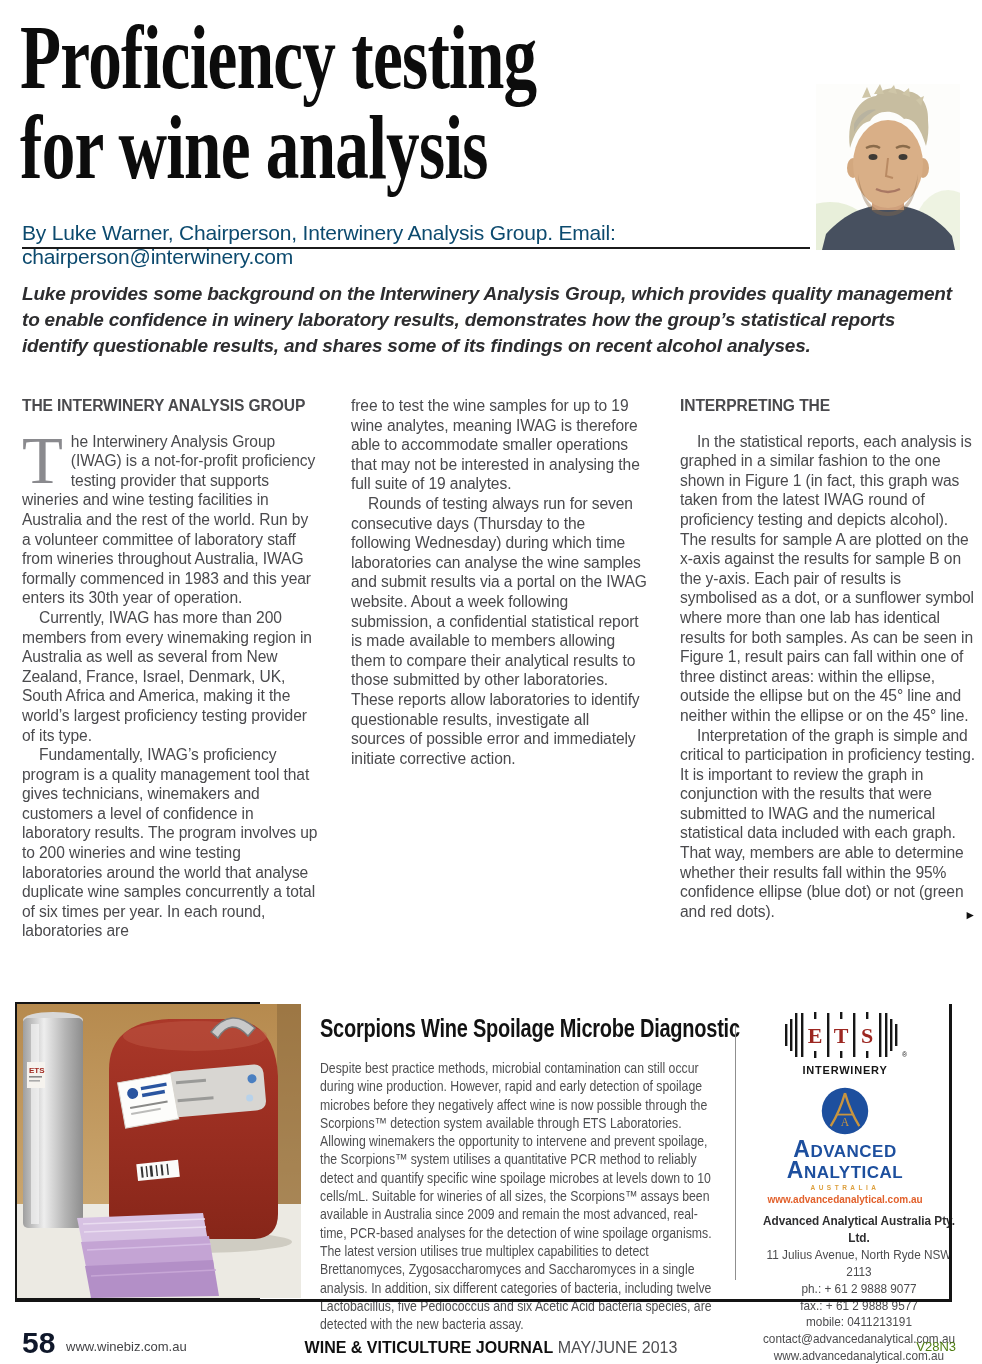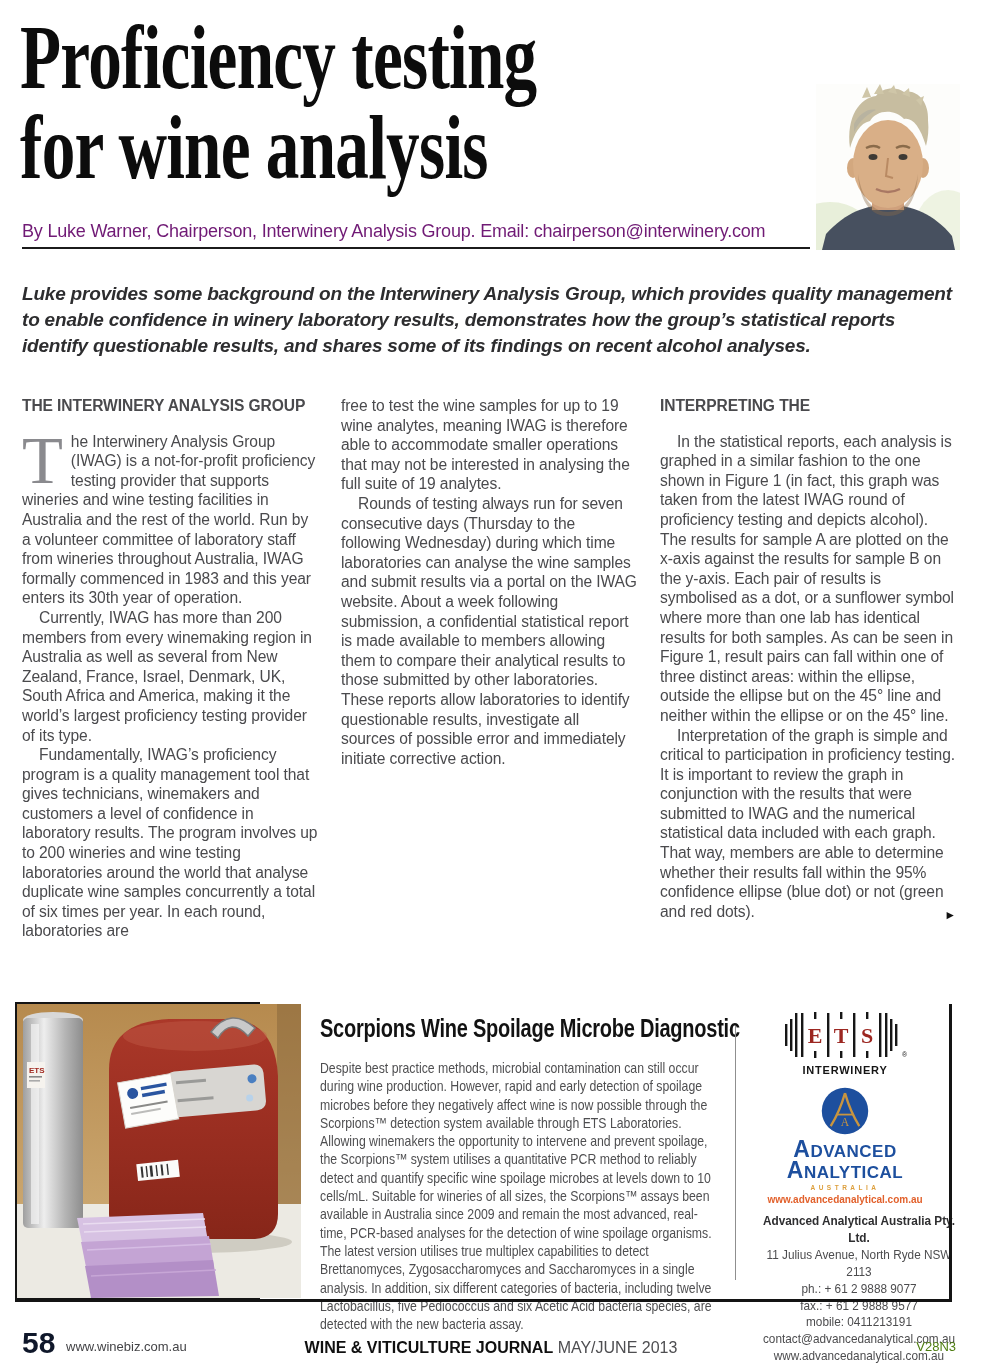--- a/index.html
+++ b/index.html
@@ -11,29 +11,29 @@
 
   
   .title{position:absolute;left:20px;top:12px;font-family:"Liberation Serif",serif;
          font-weight:bold;font-size:92px;line-height:90px;letter-spacing:-1px;color:#0c0c0c;
          transform:scaleX(0.73);transform-origin:left top;white-space:nowrap;}
 
   
   .portrait{position:absolute;left:816px;top:84px;width:144px;height:166px;}
 
   
-  .byline{position:absolute;left:22px;top:221px;width:790px;font-size:18px;letter-spacing:-0.2px;color:#701a75;}
+  .byline{position:absolute;left:22px;top:221px;width:790px;font-size:21px;letter-spacing:-0.2px;color:#0c4a6e;}
   .byline-rule{position:absolute;left:22px;top:247px;width:788px;height:2px;background:#1b1b1b;}
 
   
   .intro{position:absolute;left:22px;top:281px;width:936px;font-size:19px;line-height:26px;
          font-weight:bold;font-style:italic;color:#2d2d2f;letter-spacing:-0.2px;}
 
   
-  .columns{position:absolute;left:22px;top:396px;width:936px;display:flex;gap:23px;}
+  .columns{position:absolute;left:22px;top:396px;width:936px;display:flex;gap:33px;}
   .col{width:296px;flex:0 0 296px;}
   .col-header{font-size:14.3px;font-weight:bold;color:#96969a;letter-spacing:0.1px;line-height:17px;margin:0;}
   .col-header-block{margin:0 0 16px 0;}
   .col p{margin:0;font-size:15.6px;line-height:19.6px;letter-spacing:-0.1px;color:#4a4a4d;}
   .col p.indent{text-indent:17px;}
   .dropcap{float:left;font-family:"Liberation Serif",serif;font-size:67px;line-height:50px;
            color:#8a8a8e;padding:3px 8px 0 0;}
   .cont-arrow{font-size:12px;color:#111;float:right;margin-top:4px;}
 
   

